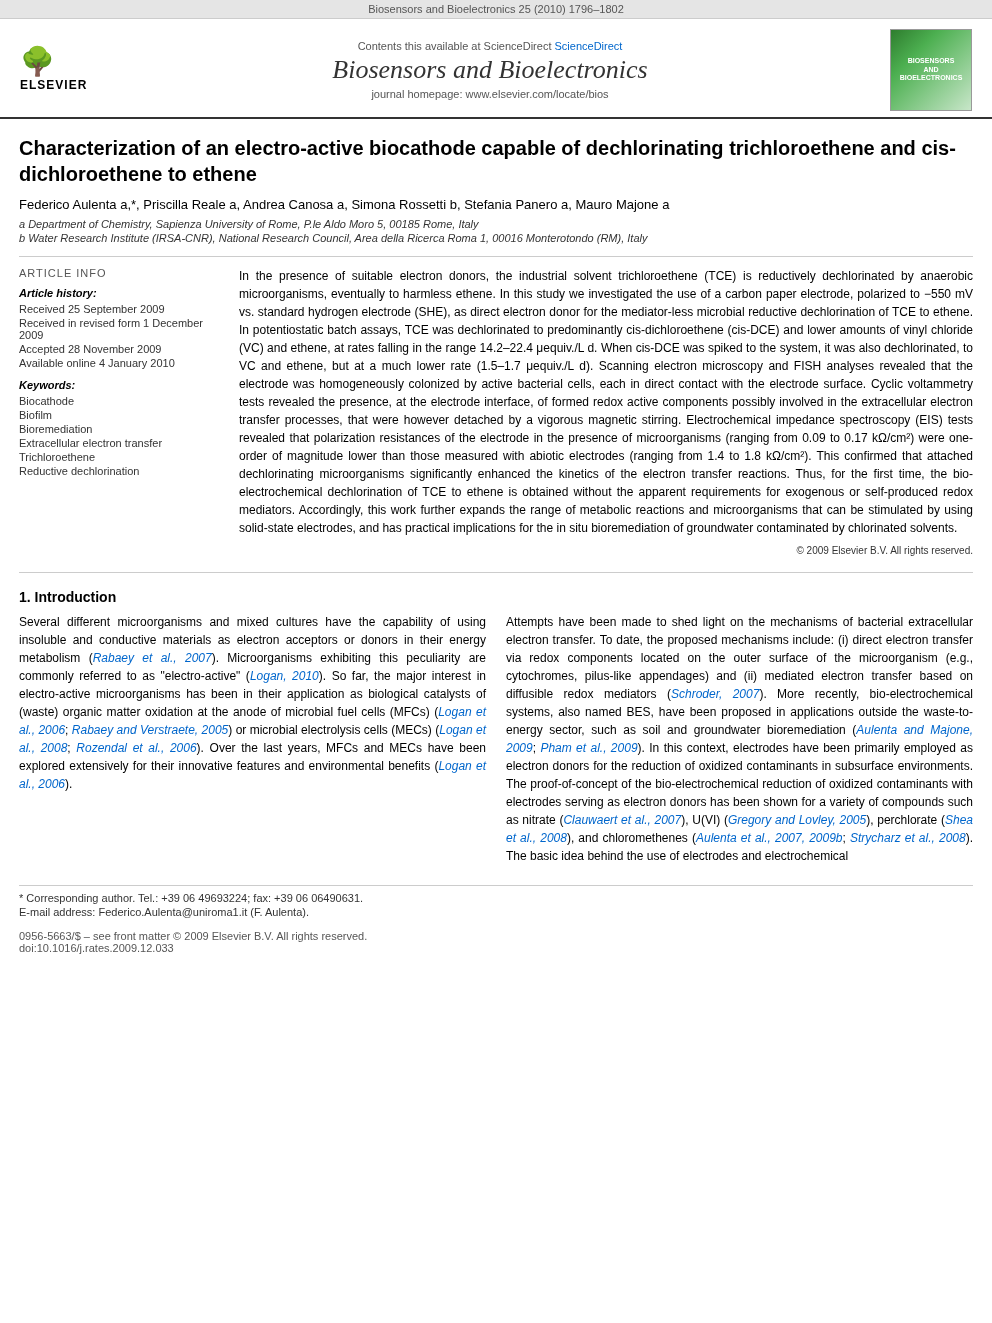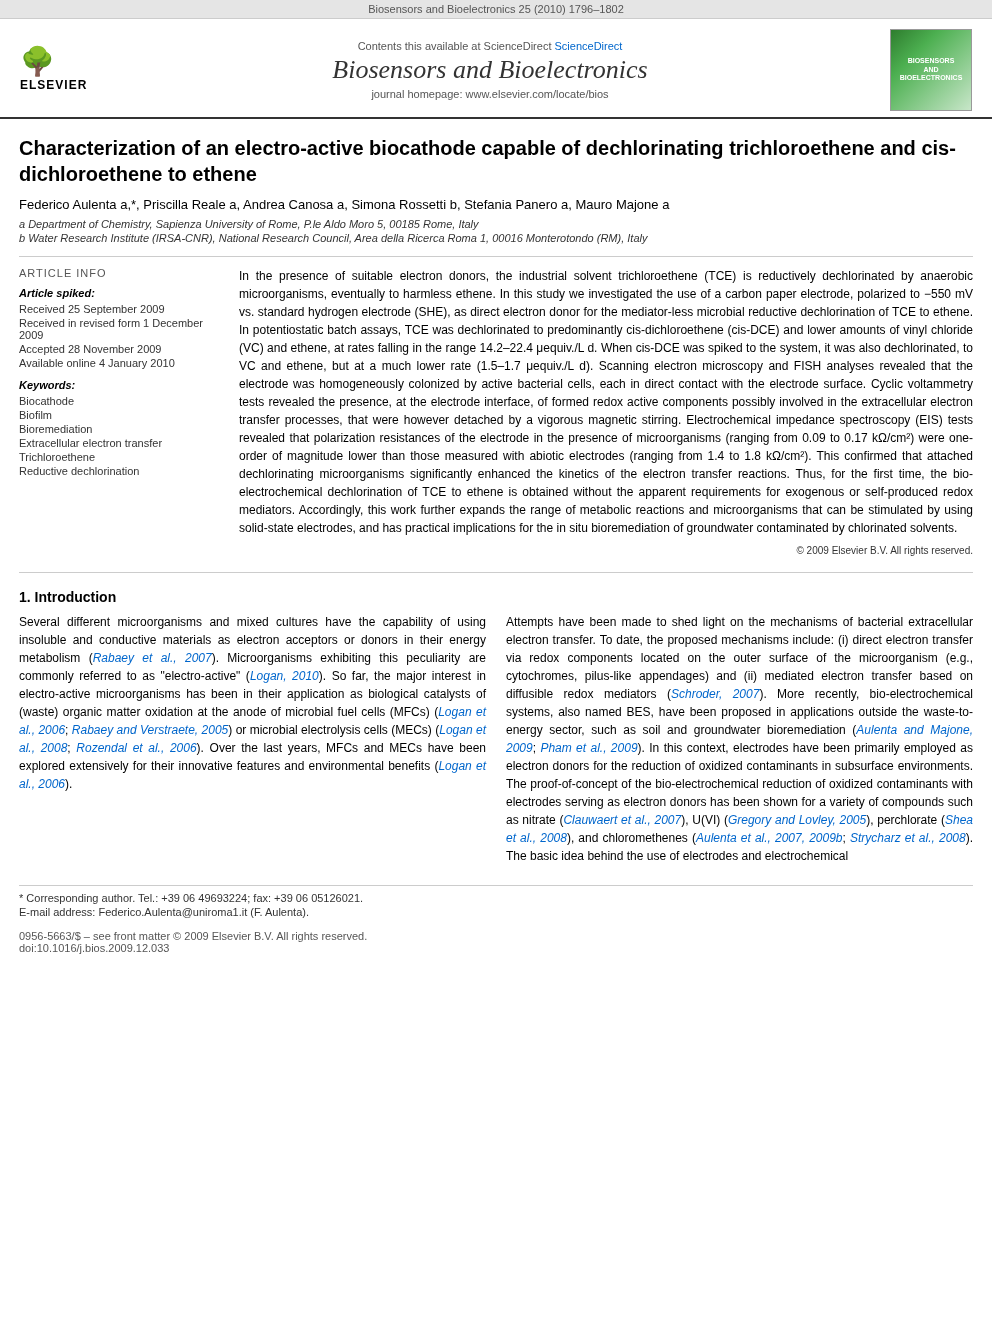--- a/index.html
+++ b/index.html
@@ -329,21 +329,21 @@
     <div class="affil-line">b Water Research Institute (IRSA-CNR), National Research Council, Area della Ricerca Roma 1, 00016 Monterotondo (RM), Italy</div>
   </div>
 
   <hr class="section-divider">
 
   <div class="two-col">
 
     <div class="left-col">
       <div class="section-label">ARTICLE INFO</div>
 
-      <div class="article-info-label">Article spiked:</div>
+      <div class="article-info-label">Article history:</div>
       <div class="article-info-line">Received 25 September 2009</div>
       <div class="article-info-line">Received in revised form 1 December 2009</div>
       <div class="article-info-line">Accepted 28 November 2009</div>
       <div class="article-info-line">Available online 4 January 2010</div>
 
       <div class="keywords-label">Keywords:</div>
       <div class="keyword-item">Biocathode</div>
       <div class="keyword-item">Biofilm</div>
       <div class="keyword-item">Bioremediation</div>
       <div class="keyword-item">Extracellular electron transfer</div>
@@ -375,24 +375,24 @@
 
       <div class="body-right">
         <div class="body-text">
           Attempts have been made to shed light on the mechanisms of bacterial extracellular electron transfer. To date, the proposed mechanisms include: (i) direct electron transfer via redox components located on the outer surface of the microorganism (e.g., cytochromes, pilus-like appendages) and (ii) mediated electron transfer based on diffusible redox mediators (<a href="#" class="ref-link">Schroder, 2007</a>). More recently, bio-electrochemical systems, also named BES, have been proposed in applications outside the waste-to-energy sector, such as soil and groundwater bioremediation (<a href="#" class="ref-link">Aulenta and Majone, 2009</a>; <a href="#" class="ref-link">Pham et al., 2009</a>). In this context, electrodes have been primarily employed as electron donors for the reduction of oxidized contaminants in subsurface environments. The proof-of-concept of the bio-electrochemical reduction of oxidized contaminants with electrodes serving as electron donors has been shown for a variety of compounds such as nitrate (<a href="#" class="ref-link">Clauwaert et al., 2007</a>), U(VI) (<a href="#" class="ref-link">Gregory and Lovley, 2005</a>), perchlorate (<a href="#" class="ref-link">Shea et al., 2008</a>), and chloromethenes (<a href="#" class="ref-link">Aulenta et al., 2007, 2009b</a>; <a href="#" class="ref-link">Strycharz et al., 2008</a>). The basic idea behind the use of electrodes and electrochemical
         </div>
       </div>
     </div>
   </div>
 
   <div class="footnote-area">
-    <div class="footnote-line">* Corresponding author. Tel.: +39 06 49693224; fax: +39 06 05126021.</div>
+    <div class="footnote-line">* Corresponding author. Tel.: +39 06 49693224; fax: +39 06 06490631.</div>
     <div class="footnote-line">
       <span>E-mail address: Federico.Aulenta@uniroma1.it (F. Aulenta).</span>
     </div>
   </div>
 
   <div class="bottom-info">
     <div>0956-5663/$ – see front matter © 2009 Elsevier B.V. All rights reserved.</div>
-    <div>doi:10.1016/j.bios.2009.12.033</div>
+    <div>doi:10.1016/j.rates.2009.12.033</div>
   </div>
 
 </div>
 
 </body></html>

